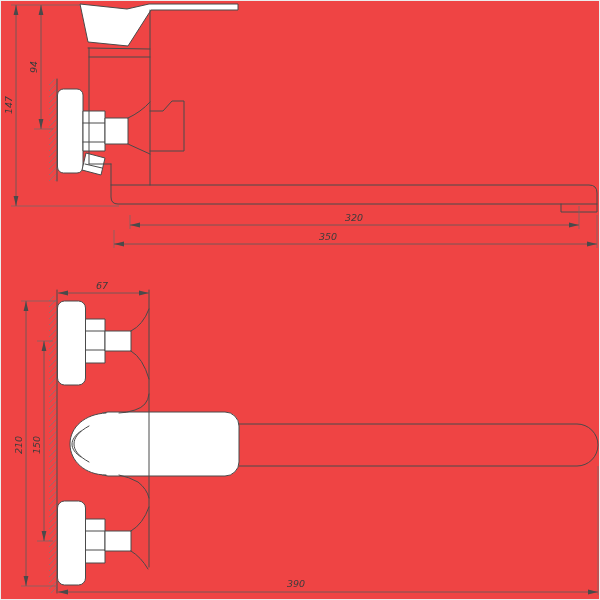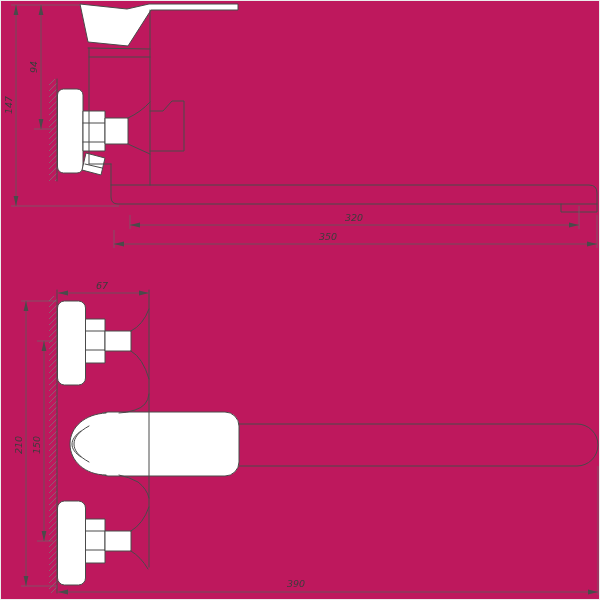--- a/index.html
+++ b/index.html
@@ -1,17 +1,17 @@
 <!DOCTYPE html>
 <html><head>
 <meta charset="utf-8">
 <style>
   html,body{margin:0;padding:0;background:#fff;}
   .canvas{
-    width:600px;height:600px;background:#be185d;
+    width:600px;height:600px;background:#ef4444;
     border:1px solid #ececec;box-sizing:border-box;position:relative;
     font-family:"DejaVu Sans", sans-serif;
   }
   svg{display:block;}
   .ln{stroke:#4a4a4a;stroke-width:1;fill:none;stroke-linecap:round;stroke-linejoin:round;}
   .ln-fill{stroke:#4a4a4a;stroke-width:1;fill:#ffffff;stroke-linejoin:round;}
   .dim{stroke:#5a5a5a;stroke-width:0.8;fill:none;}
   .ext{stroke:#6a6a6a;stroke-width:0.7;fill:none;}
   .dimtxt{
     font-family:"DejaVu Sans", sans-serif;

